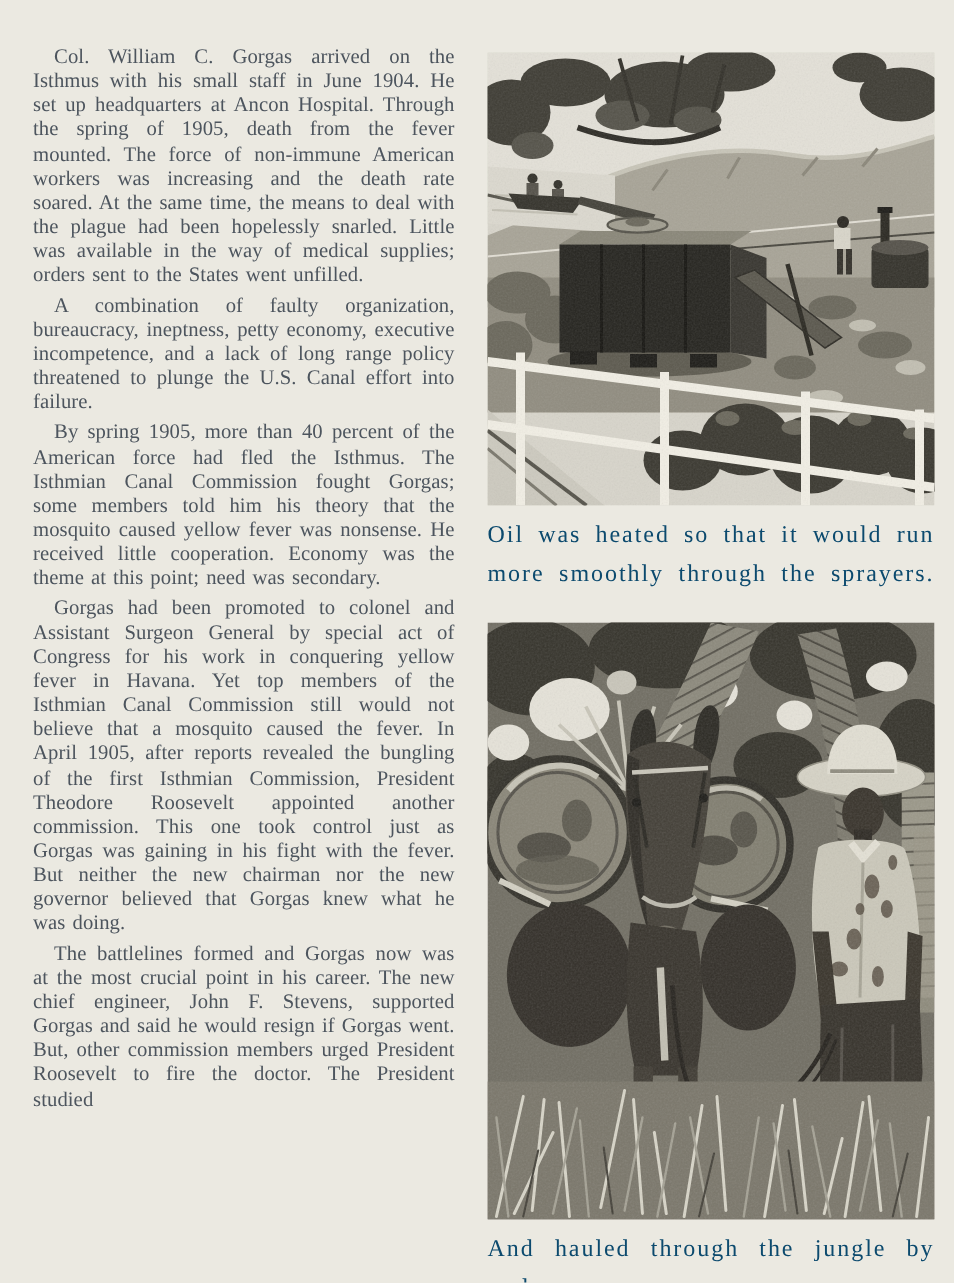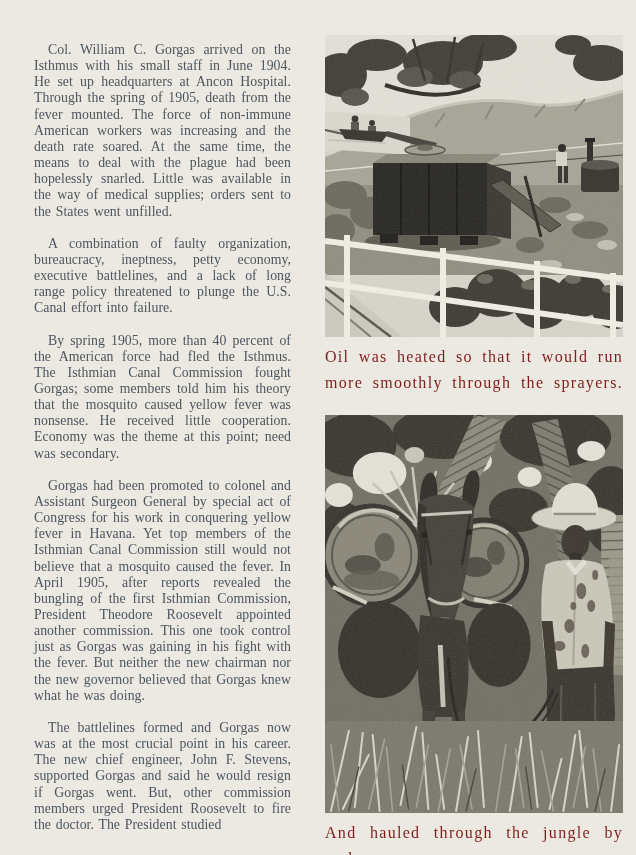--- a/index.html
+++ b/index.html
@@ -12,47 +12,47 @@
     position:relative;
   }
   .page{position:absolute;inset:0;}
   .text-column{
     position:absolute;left:18px;top:26px;width:289px;
     font-size:13.8px;line-height:16.15px;
     text-align:justify;
     letter-spacing:0.05px;
   }
   .text-column p{
-    margin:16px;
+    margin:4px;
     text-indent:14px;
     word-spacing:1.2px;
   }
   .caption{
     position:absolute;left:325px;width:298px;
     margin:0;
     font-size:16px;line-height:26px;
     letter-spacing:1.3px;word-spacing:4px;
     text-align:justify;text-align-last:justify;
-    color:#7f1d1d;
+    color:#0c4a6e;
   }
   .caption1{top:344px;}
   .caption2{top:820px;}
   .photo{position:absolute;left:325px;margin:0;}
   .photo1{top:35px;width:298px;height:302px;}
   .photo2{top:415px;width:298px;height:398px;}
   .photo svg{display:block;width:100%;height:100%;}
 </style>
 </head>
 <body>
 
 <div class="page">
 
   <div class="text-column">
     <p>Col. William C. Gorgas arrived on the Isthmus with his small staff in June 1904. He set up headquarters at Ancon Hospital. Through the spring of 1905, death from the fever mounted. The force of non-immune American workers was increasing and the death rate soared. At the same time, the means to deal with the plague had been hopelessly snarled. Little was available in the way of medical supplies; orders sent to the States went unfilled.</p>
-    <p>A combination of faulty organization, bureaucracy, ineptness, petty economy, executive battlelines, and a lack of long range policy threatened to plunge the U.S. Canal effort into failure.</p>
+    <p>A combination of faulty organization, bureaucracy, ineptness, petty economy, executive incompetence, and a lack of long range policy threatened to plunge the U.S. Canal effort into failure.</p>
     <p>By spring 1905, more than 40 percent of the American force had fled the Isthmus. The Isthmian Canal Commission fought Gorgas; some members told him his theory that the mosquito caused yellow fever was nonsense. He received little cooperation. Economy was the theme at this point; need was secondary.</p>
     <p>Gorgas had been promoted to colonel and Assistant Surgeon General by special act of Congress for his work in conquering yellow fever in Havana. Yet top members of the Isthmian Canal Commission still would not believe that a mosquito caused the fever. In April 1905, after reports revealed the bungling of the first Isthmian Commission, President Theodore Roosevelt appointed another commission. This one took control just as Gorgas was gaining in his fight with the fever. But neither the new chairman nor the new governor believed that Gorgas knew what he was doing.</p>
     <p>The battlelines formed and Gorgas now was at the most crucial point in his career. The new chief engineer, John F. Stevens, supported Gorgas and said he would resign if Gorgas went. But, other commission members urged President Roosevelt to fire the doctor. The President studied</p>
   </div>
 
   <figure class="photo photo1">
     <svg viewBox="0 0 298 302" preserveAspectRatio="none">
       <defs>
         <filter id="grain1" x="0" y="0" width="100%" height="100%">
           <feTurbulence type="fractalNoise" baseFrequency="0.85" numOctaves="2"></feTurbulence>

